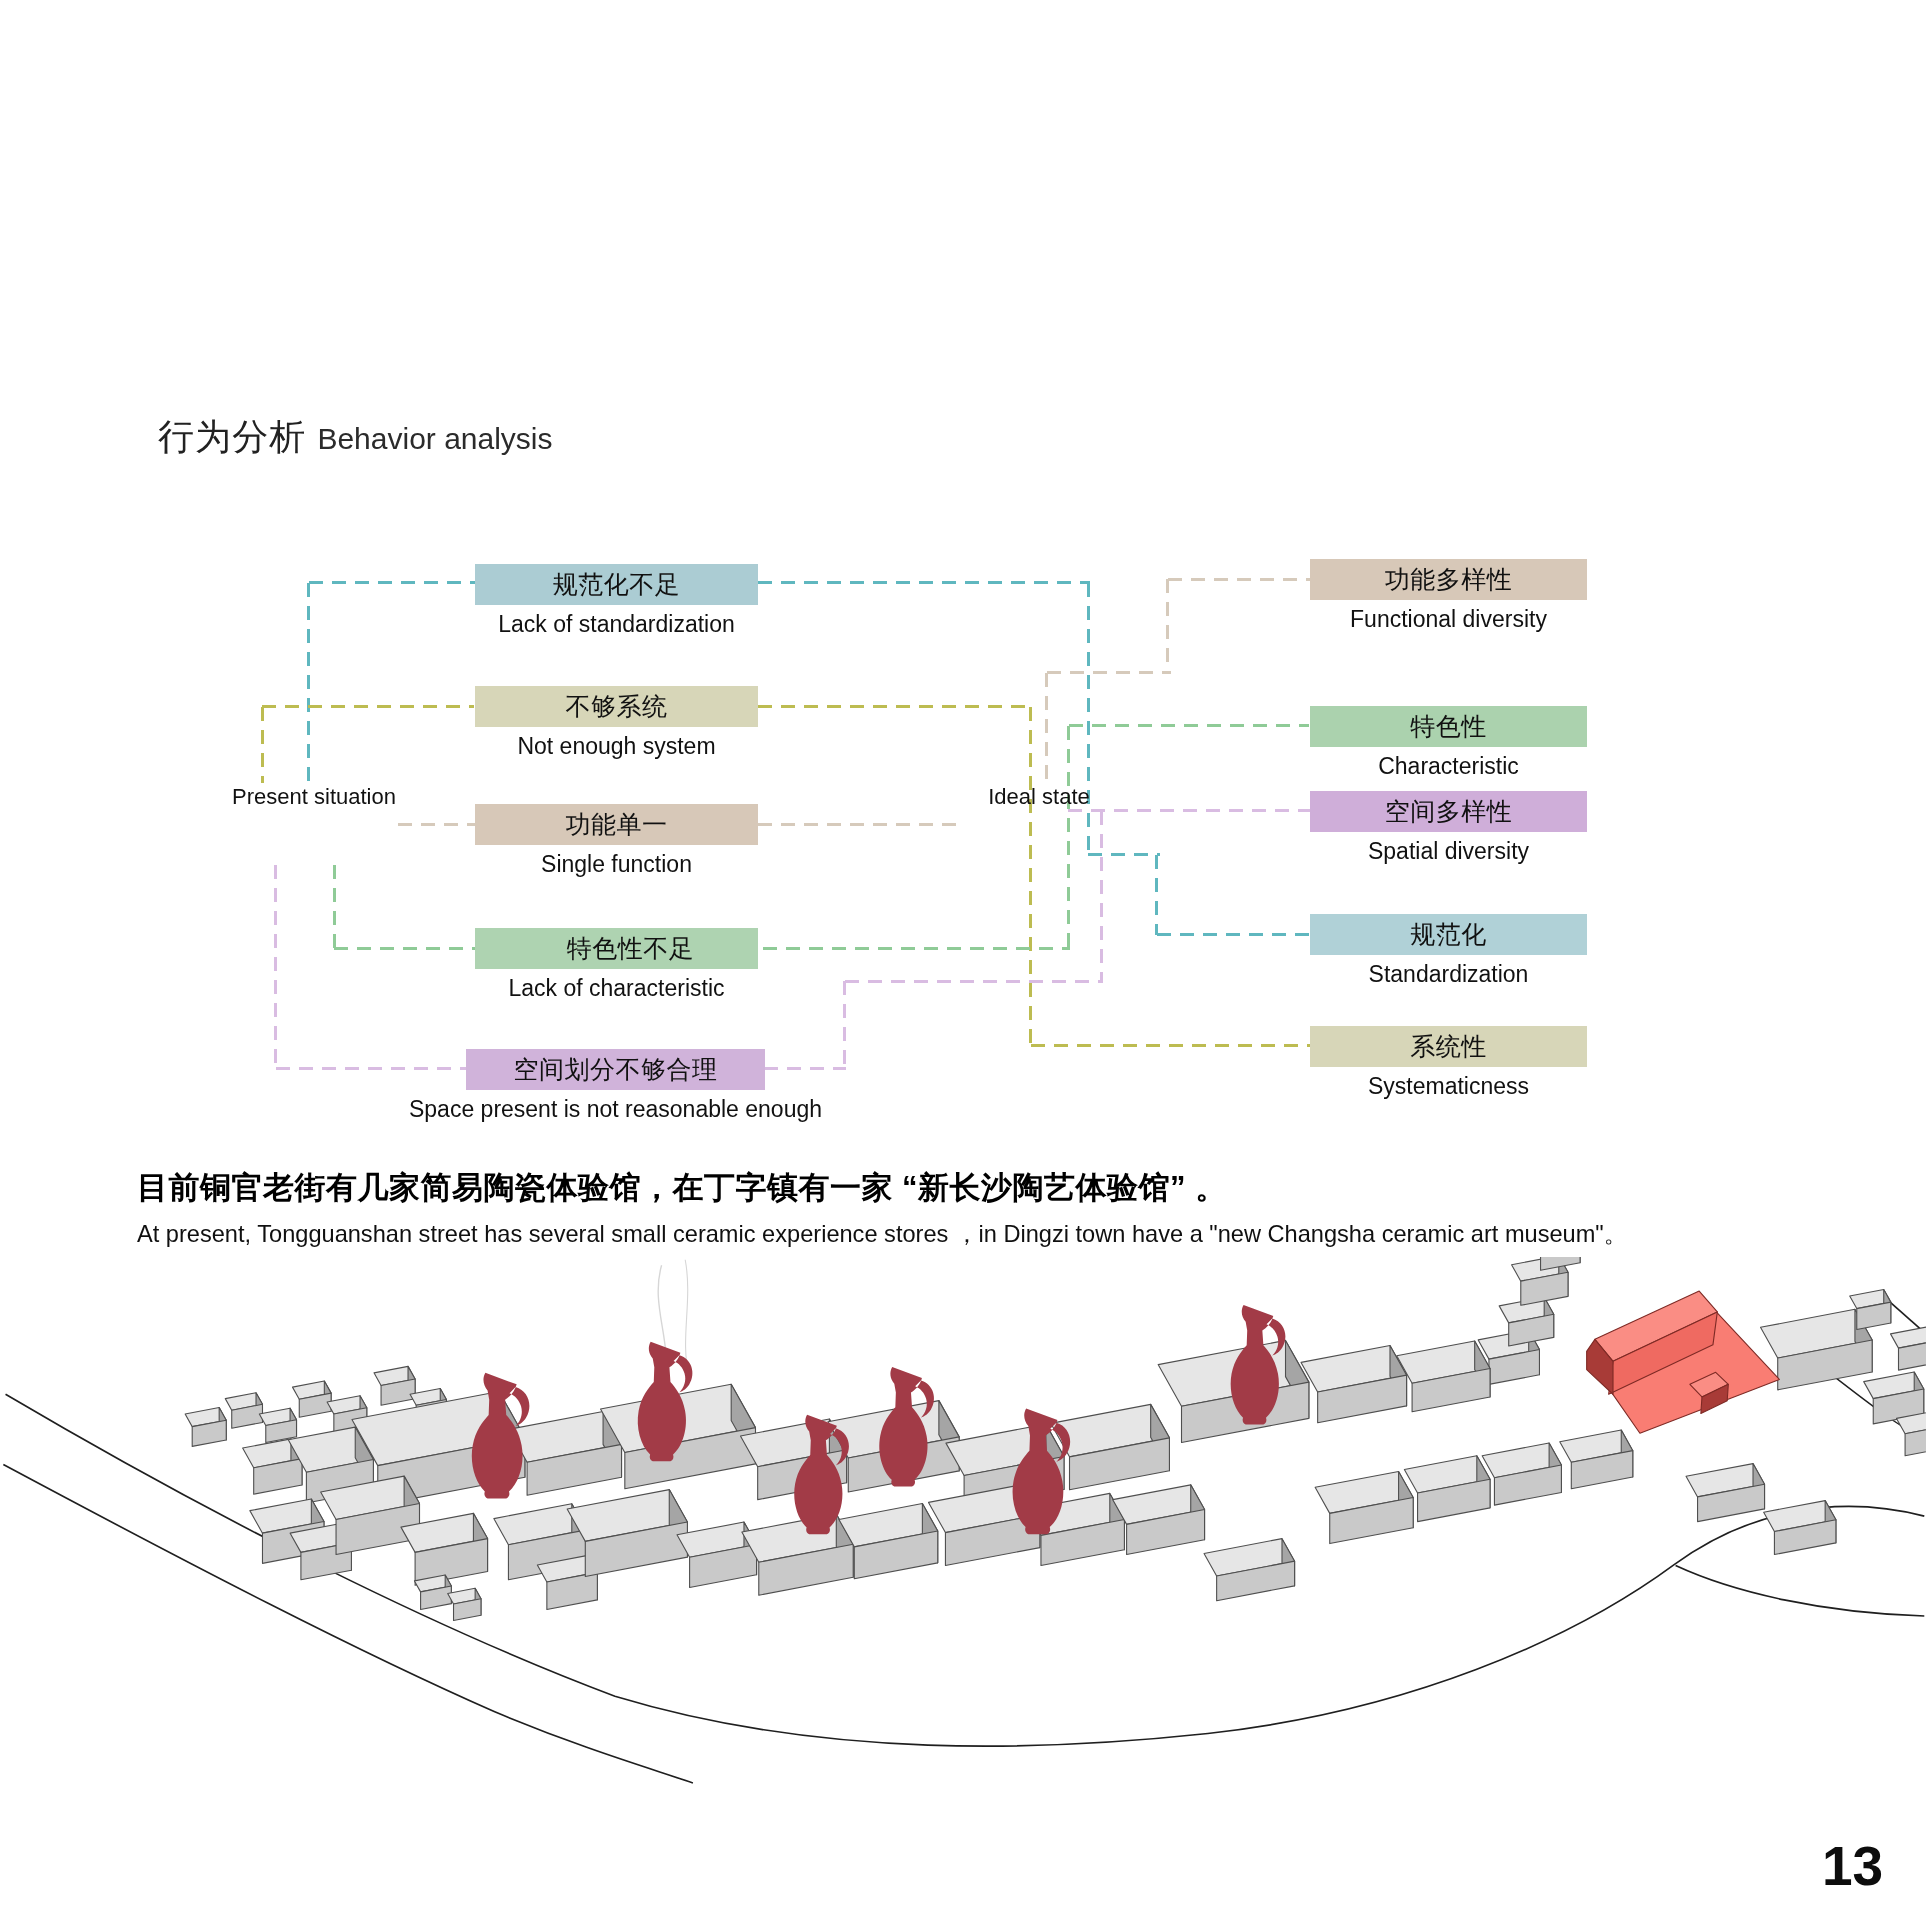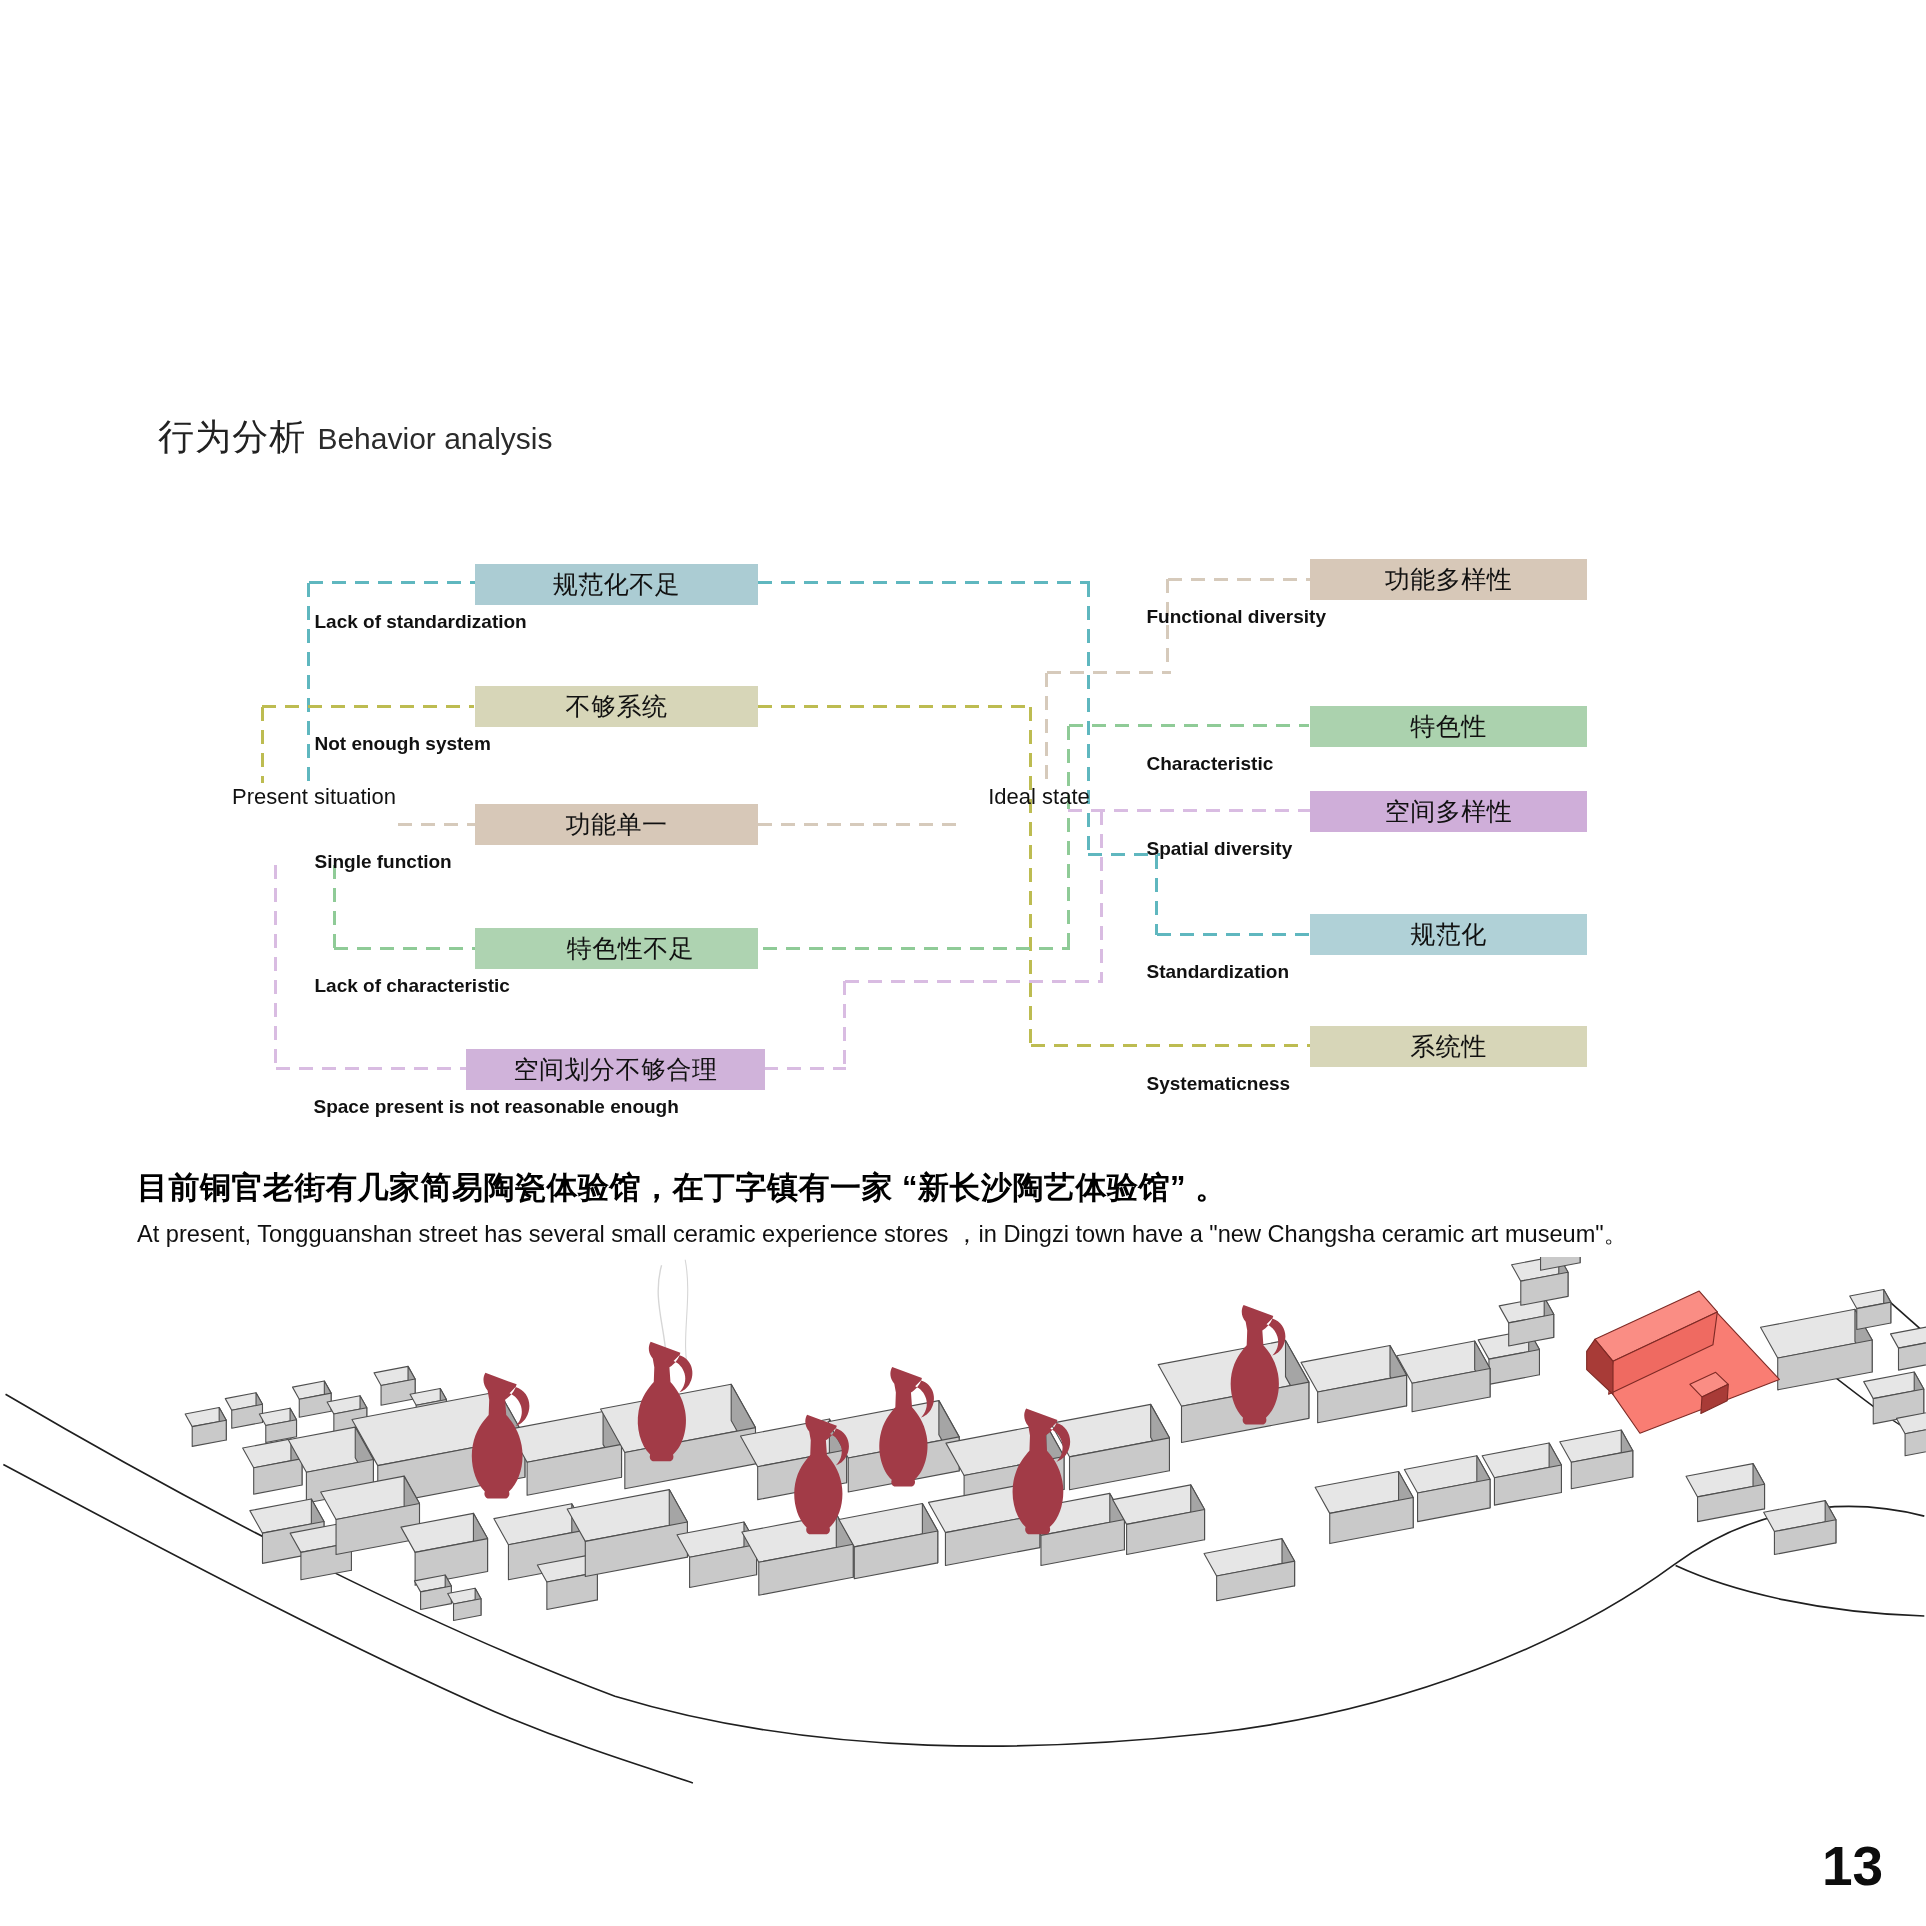--- a/index.html
+++ b/index.html
@@ -24,21 +24,21 @@
 
   .lg{position:absolute;width:283px;}
   .bx{height:41px;line-height:41px;text-align:center;font-size:25px;
       font-weight:500;color:#111;letter-spacing:0.5px;}
   .bx.teal{background:var(--box-teal);} .bx.olive{background:var(--box-olive);}
   .bx.tan{background:var(--box-tan);}   .bx.green{background:var(--box-green);padding-left:28px;}
   .bx.purple{background:var(--box-purple);}
   .bx.teal2{background:var(--box-teal2);} .bx.green2{background:var(--box-green2);text-align:center;}
   .bx.purple2{background:var(--box-purple2);}
   .bl{position:absolute;top:47px;left:50%;transform:translateX(-50%);
-      width:604px;text-align:left;font-size:19px;font-weight:700;color:#111;}
+      width:604px;text-align:center;font-size:23px;font-weight:400;color:#111;}
 
   
   .cap-cjk{position:absolute;left:137px;top:1167px;font-size:31px;font-weight:700;
            color:#000;letter-spacing:0.5px;white-space:nowrap;}
   .cap-en{position:absolute;left:137px;top:1218px;font-size:23.6px;font-weight:400;
           color:#101010;white-space:nowrap;}
 
   
   #illu{position:absolute;left:0;top:1257px;}
 

